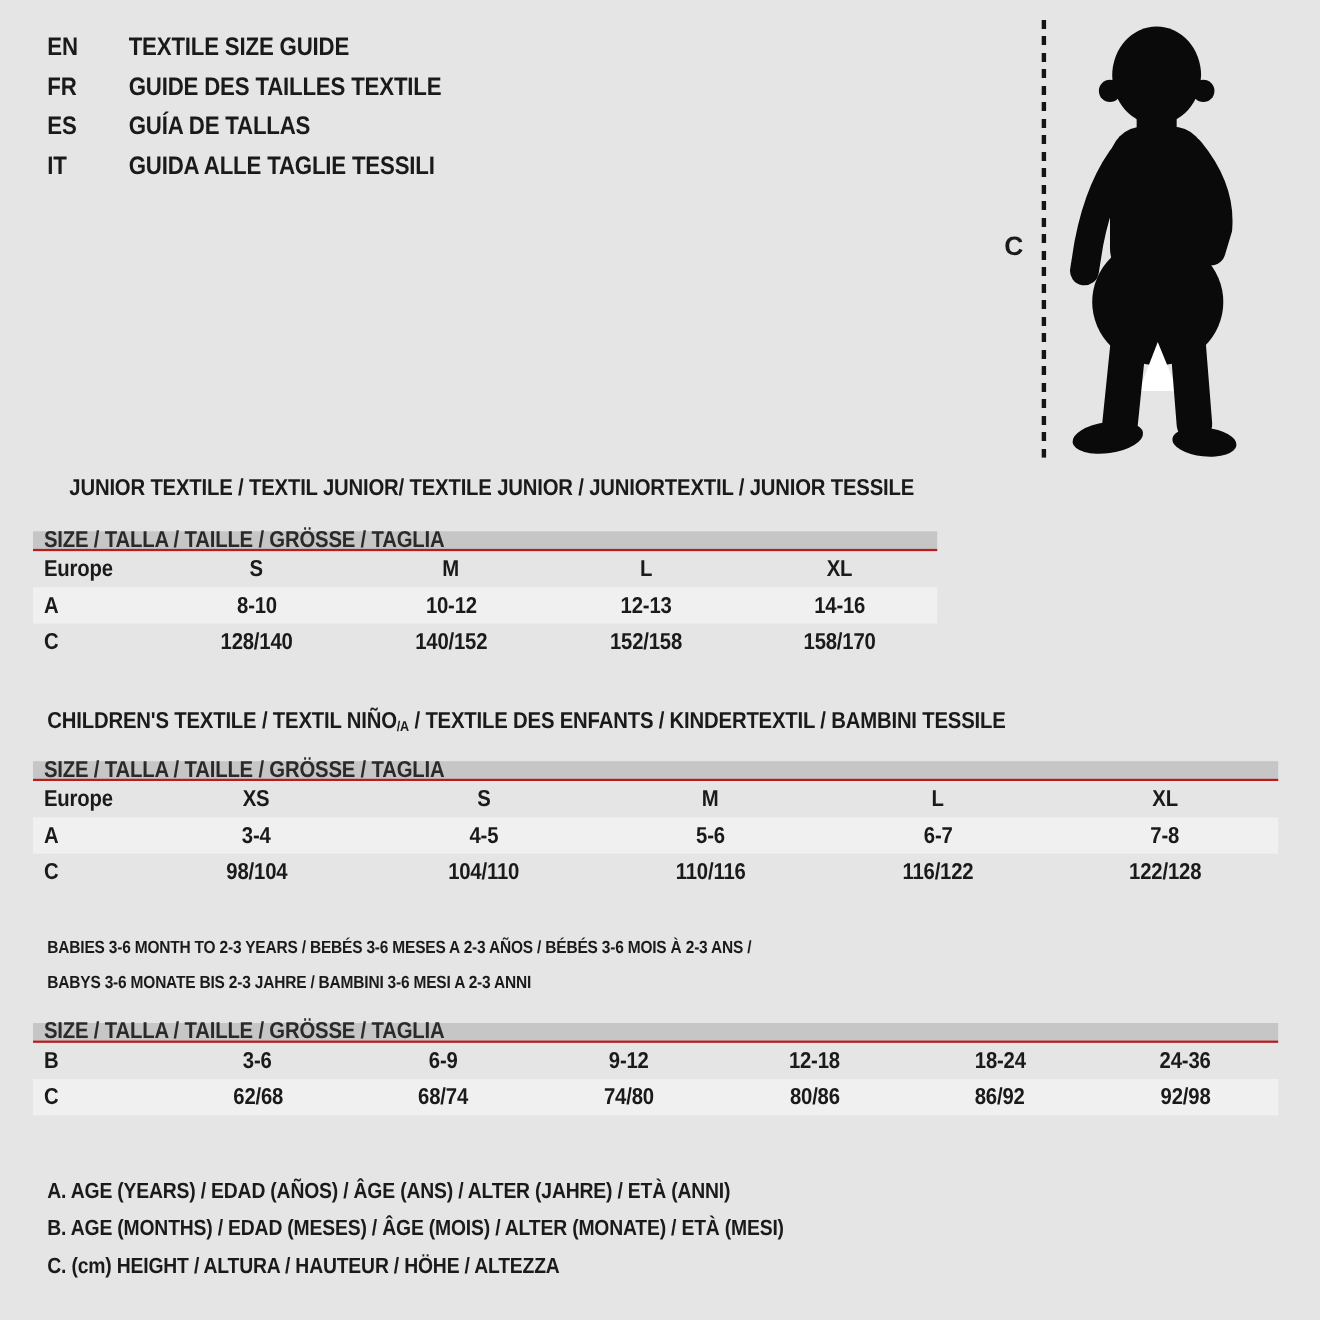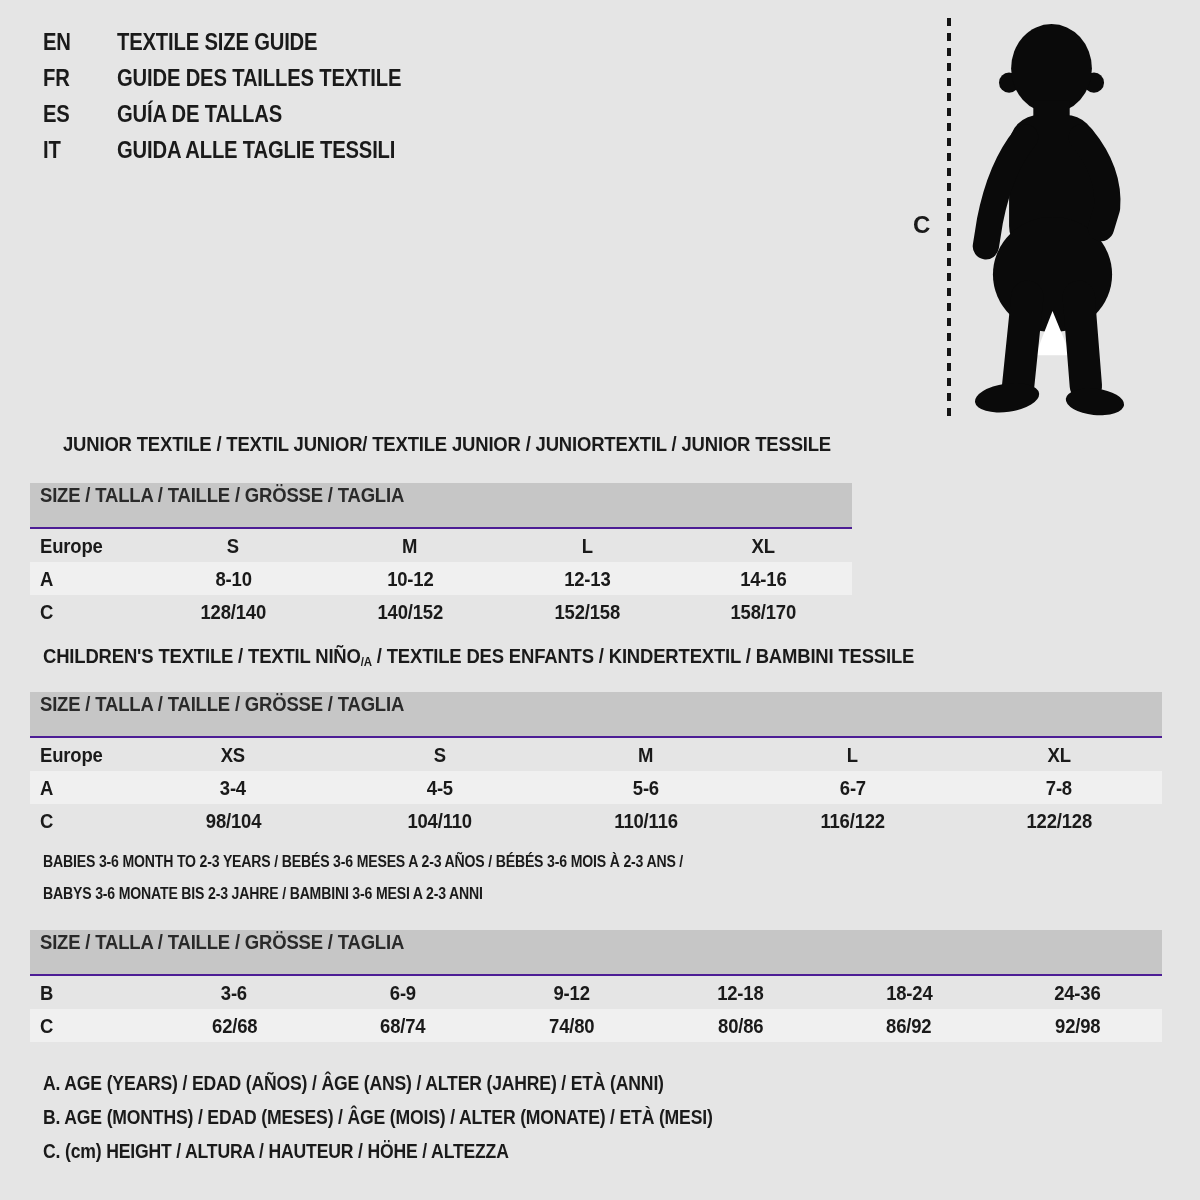--- a/index.html
+++ b/index.html
@@ -39,22 +39,22 @@
   .silhouette { position:absolute; left:962px; top:16px; }
 
   
   .sec-title { position:absolute; font-size:21px; font-weight:700; }
   .sec-title .sub { font-size:0.62em; vertical-align:-0.22em; }
   .babies-title { line-height:32px; font-size:16px; }
 
   
   .tbl { position:absolute; }
   .bar {
-    height:46px; background:#c6c6c6; border-bottom:2px solid #4c1d95;
-    display:flex; padding-left:10px;
+    height:18px; background:#c6c6c6; border-bottom:2px solid #b91c1c;
+    display:flex; align-items:center; padding-left:10px;
     font-size:21px; color:#2a2a2a;
   }
   .row { display:grid; height:33px; align-items:center; font-size:21px; }
   .row.alt { background:#f0f0f0; }
   .row .lbl { padding-left:10px; text-align:left; }
   .row .val { text-align:center; }
   .tbl-junior   { width:822px; }
   .tbl-junior .row   { grid-template-columns:115px repeat(4,1fr); }
   .tbl-children { width:1132px; }
   .tbl-children .row { grid-template-columns:100px repeat(5,1fr); }

